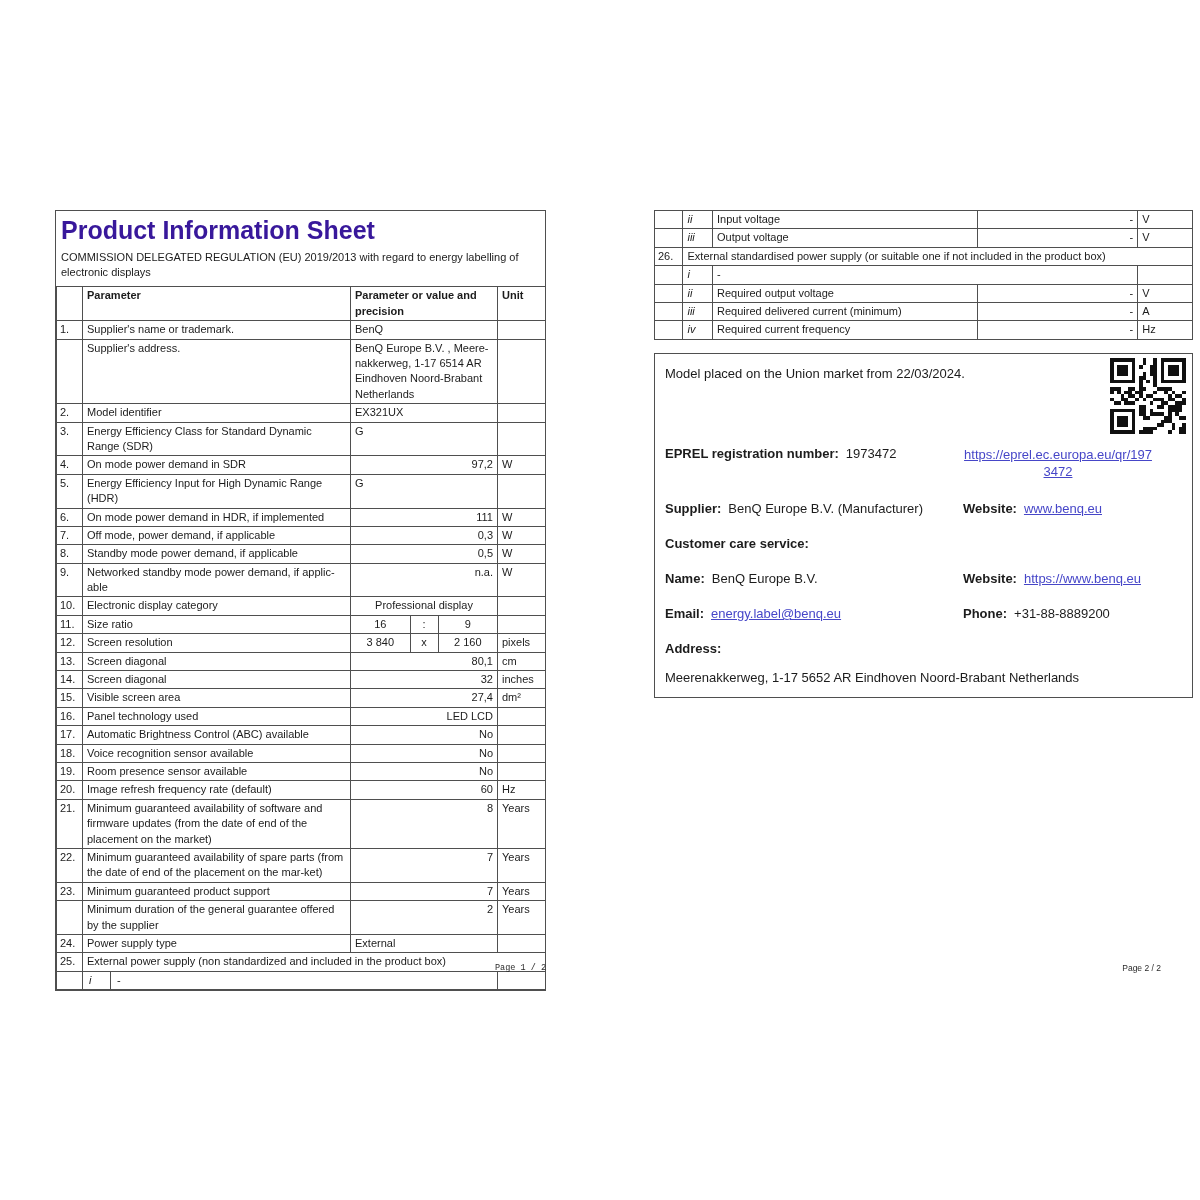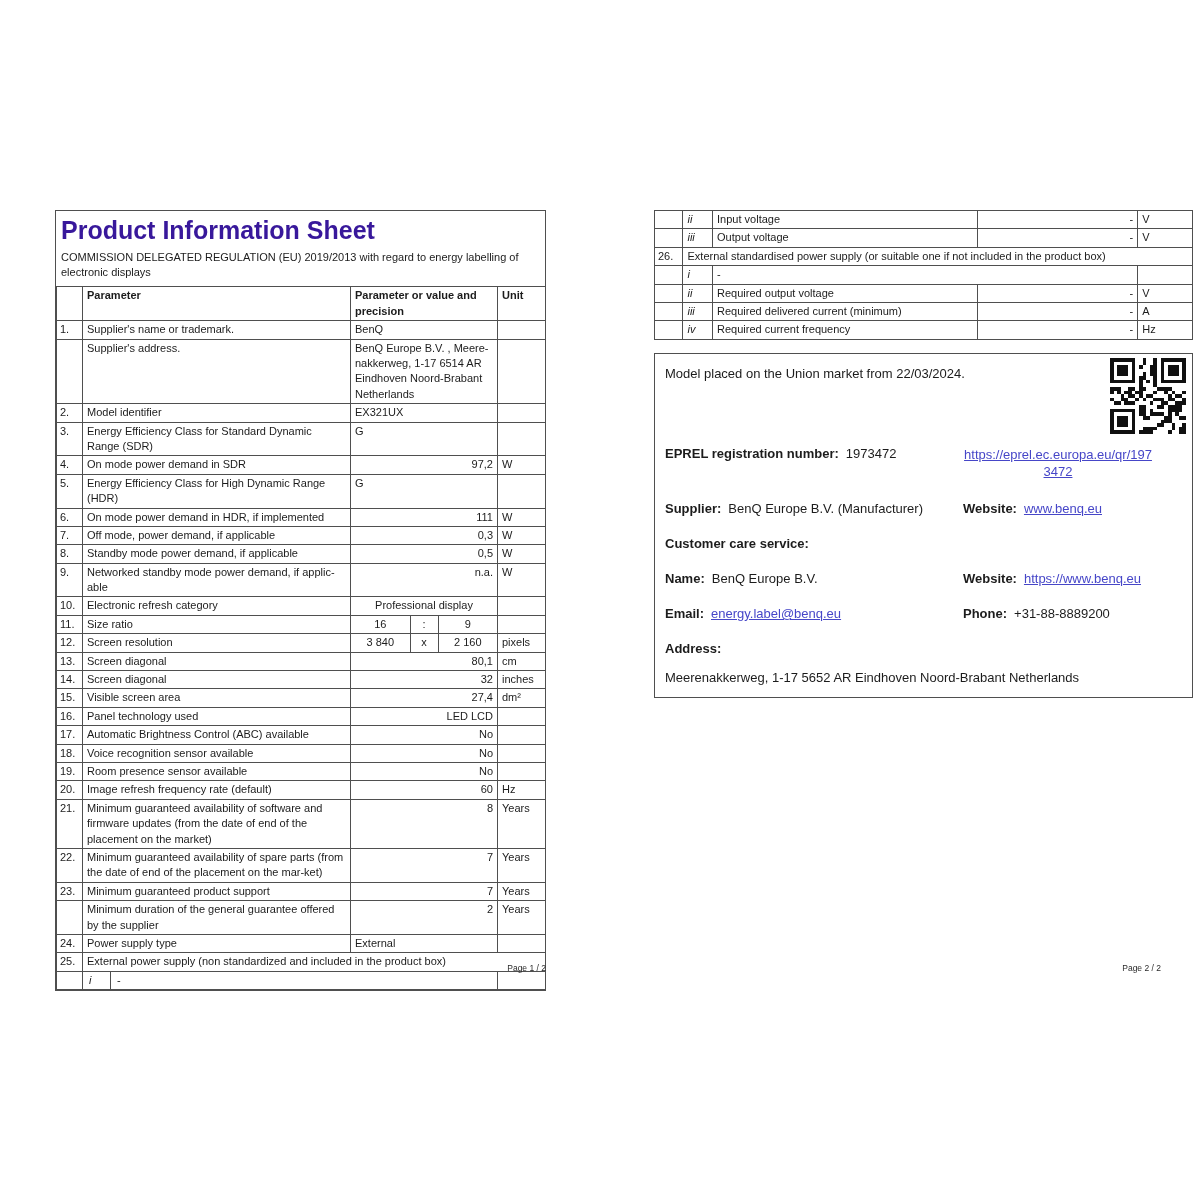--- a/index.html
+++ b/index.html
@@ -30,21 +30,21 @@
   .splitwrap span{display:block;text-align:center;padding:1px 2px;}
   .sp-a{flex:1;border-right:1px solid var(--line);}
   .sp-b{width:28px;border-right:1px solid var(--line);}
   .sp-c{flex:1;}
   td.sub{padding:0;}
   .subwrap{display:flex;}
   .roman,td.roman{font-style:italic;}
   .subwrap .roman{width:28px;border-right:1px solid var(--line);padding:1px 4px 1px 6px;}
   .subwrap .dash{flex:1;padding:1px 6px;}
   .footer{position:absolute;font-size:8.5px;color:#2a2a2a;text-align:right;}
-  #footer1{left:55px;top:963px;width:491px;}
+  #footer1{left:55px;top:963px;width:491px;font-family:Liberation Mono, monospace;}
   #footer2{left:668px;top:963px;width:493px;}
   .infobox{border:1px solid var(--line);margin-top:13px;position:relative;
     padding:9px 12px 12px 10px;min-height:246px;font-size:13px;}
   .market{line-height:1.4;padding-top:2px;}
   #qr{position:absolute;top:4px;right:6px;}
   .igrid{display:grid;grid-template-columns:298px 1fr;margin-top:63px;
     row-gap:20px;align-items:start;}
   .igrid b{font-weight:bold;}
   .igrid .v{margin-left:7px;}
   .full{grid-column:1 / 3;}
@@ -102,21 +102,21 @@
             <td class="unit"></td>
           </tr>
           <tr>
             <td class="num">4.</td>
             <td class="param">On mode power demand in SDR</td>
             <td class="val right">97,2</td>
             <td class="unit">W</td>
           </tr>
           <tr>
             <td class="num">5.</td>
-            <td class="param">Energy Efficiency Class for High Dynamic Range (HDR)</td>
+            <td class="param">Energy Efficiency Input for High Dynamic Range (HDR)</td>
             <td class="val left">G</td>
             <td class="unit"></td>
           </tr>
           <tr>
             <td class="num">6.</td>
             <td class="param">On mode power demand in HDR, if implemented</td>
             <td class="val right">111</td>
             <td class="unit">W</td>
           </tr>
           <tr>
@@ -132,21 +132,21 @@
             <td class="unit">W</td>
           </tr>
           <tr>
             <td class="num">9.</td>
             <td class="param">Networked standby mode power demand, if applic-able</td>
             <td class="val right">n.a.</td>
             <td class="unit">W</td>
           </tr>
           <tr>
             <td class="num">10.</td>
-            <td class="param">Electronic refresh category</td>
+            <td class="param">Electronic display category</td>
             <td class="val center">Professional display</td>
             <td class="unit"></td>
           </tr>
           <tr>
             <td class="num">11.</td>
             <td class="param">Size ratio</td>
             <td class="val">
               <div class="splitwrap">
                 <span class="sp-a">16</span>
                 <span class="sp-b">:</span>

